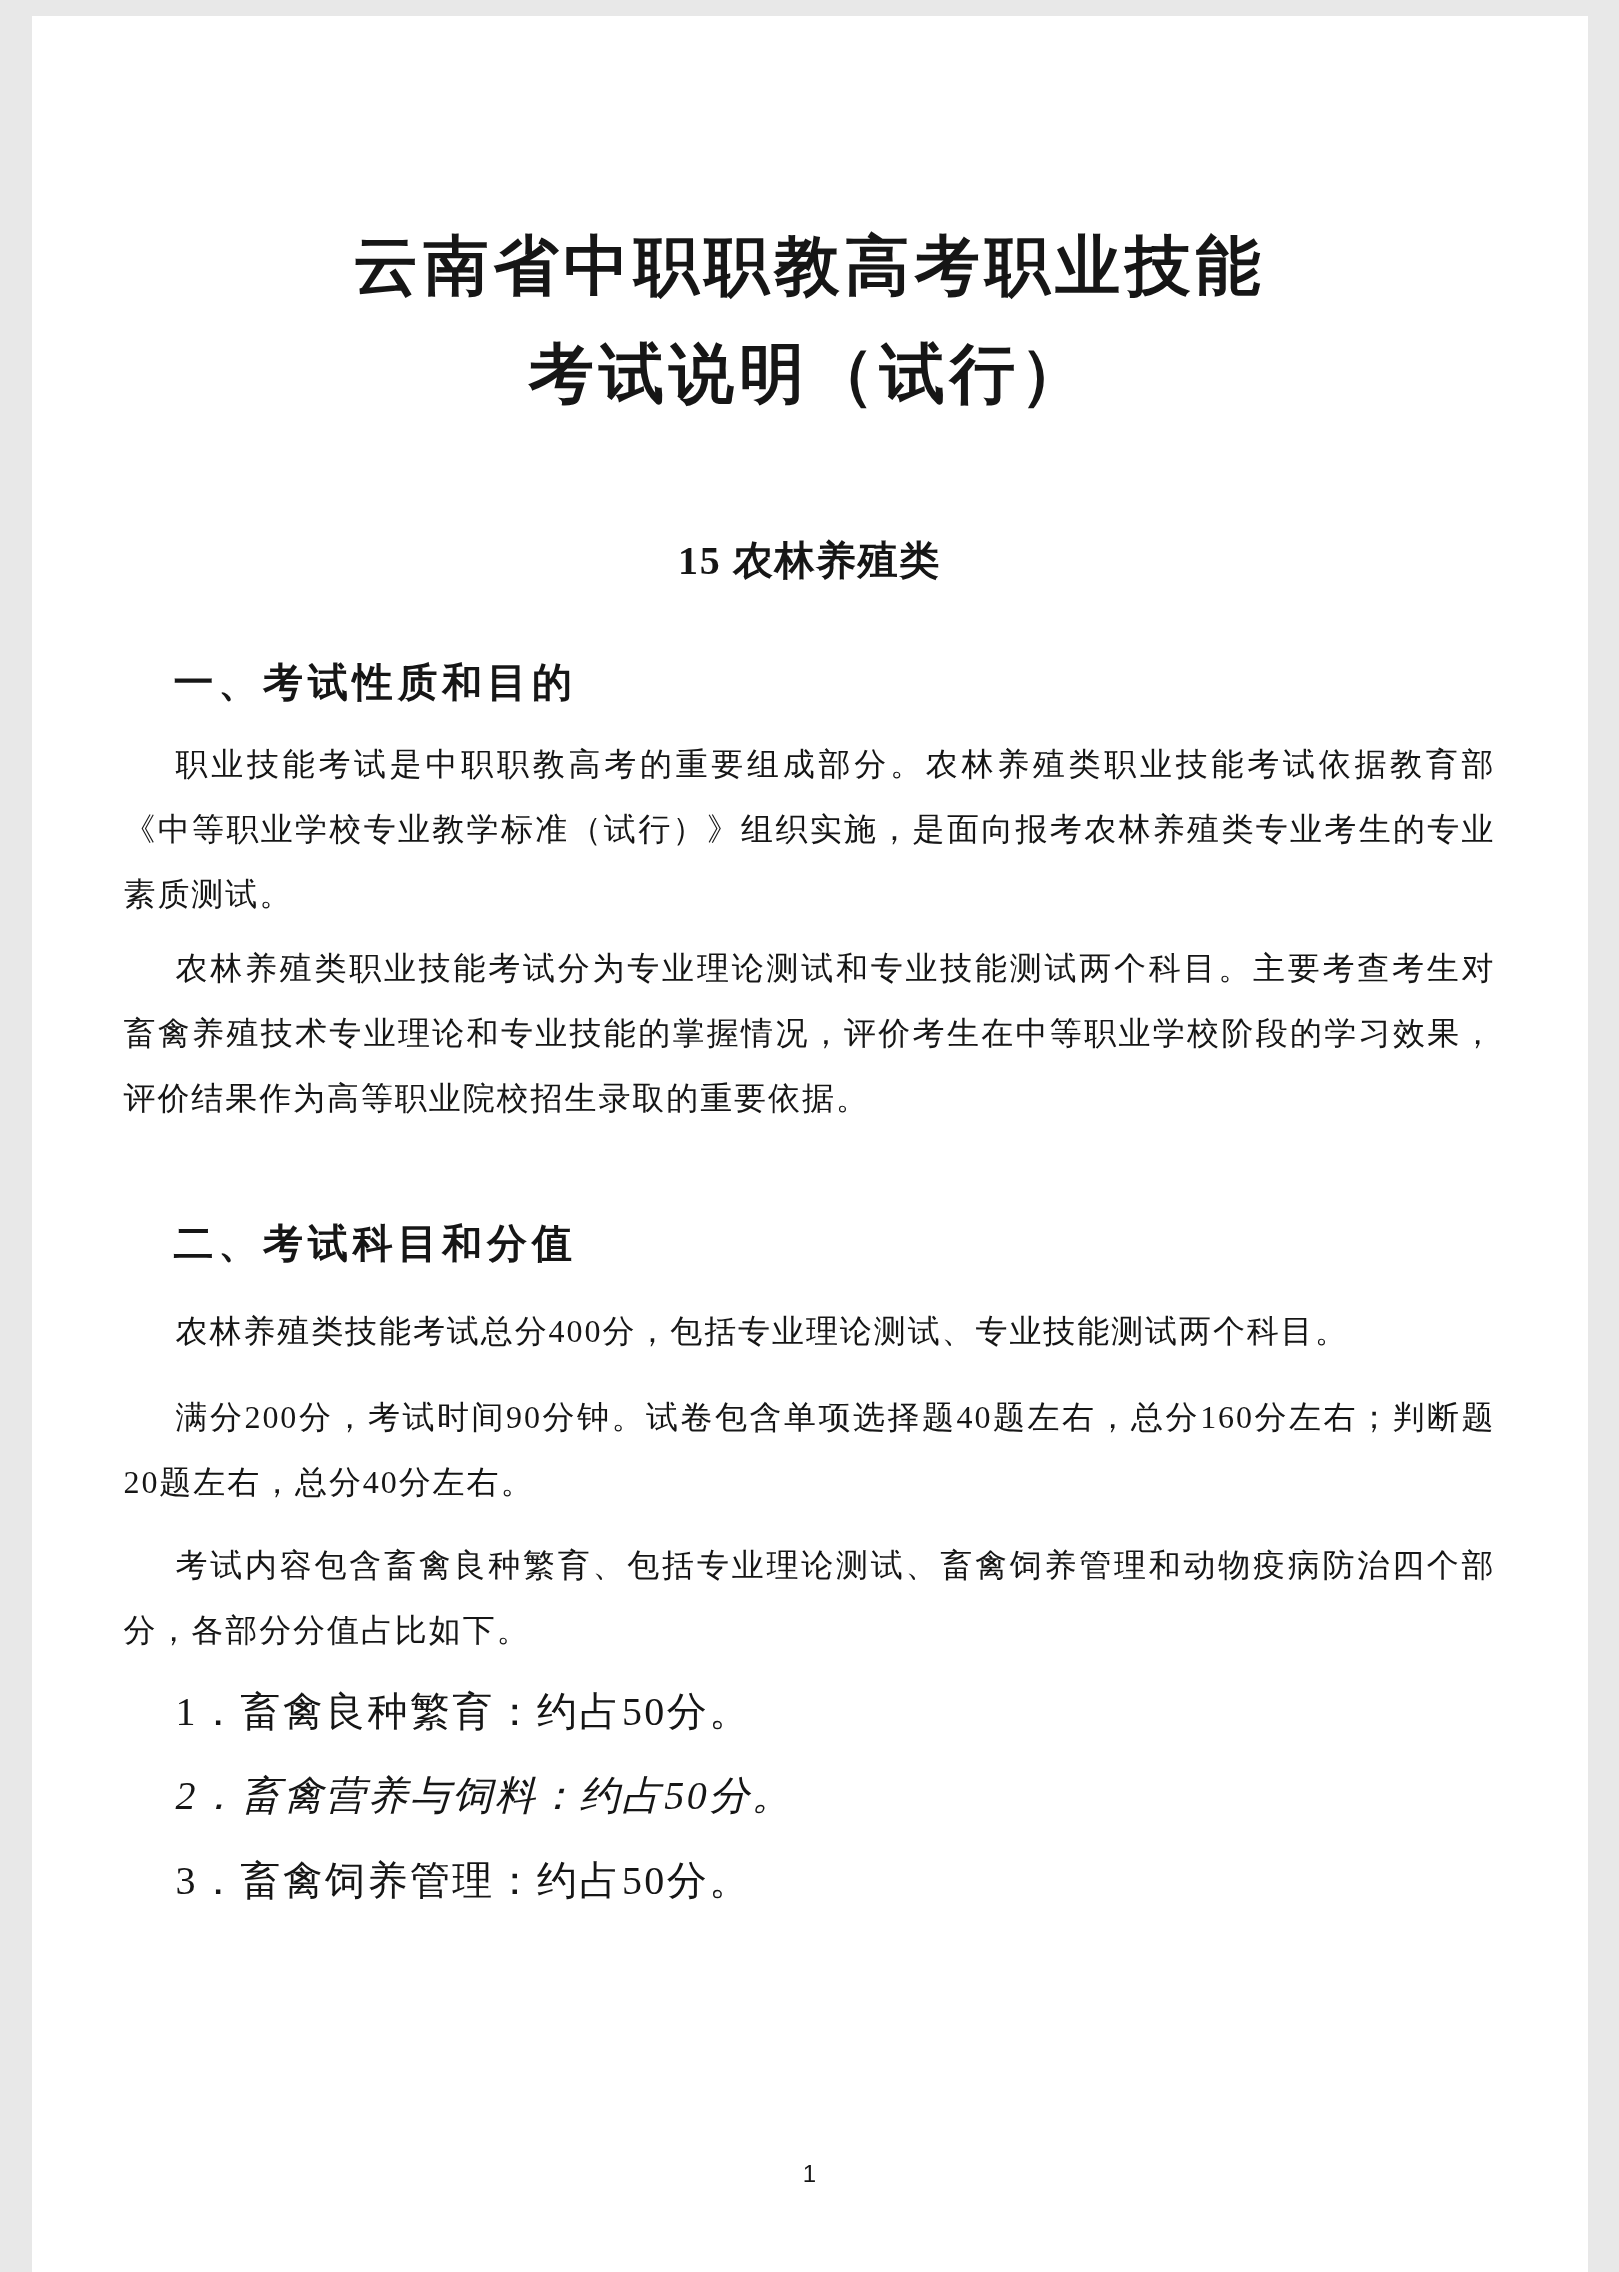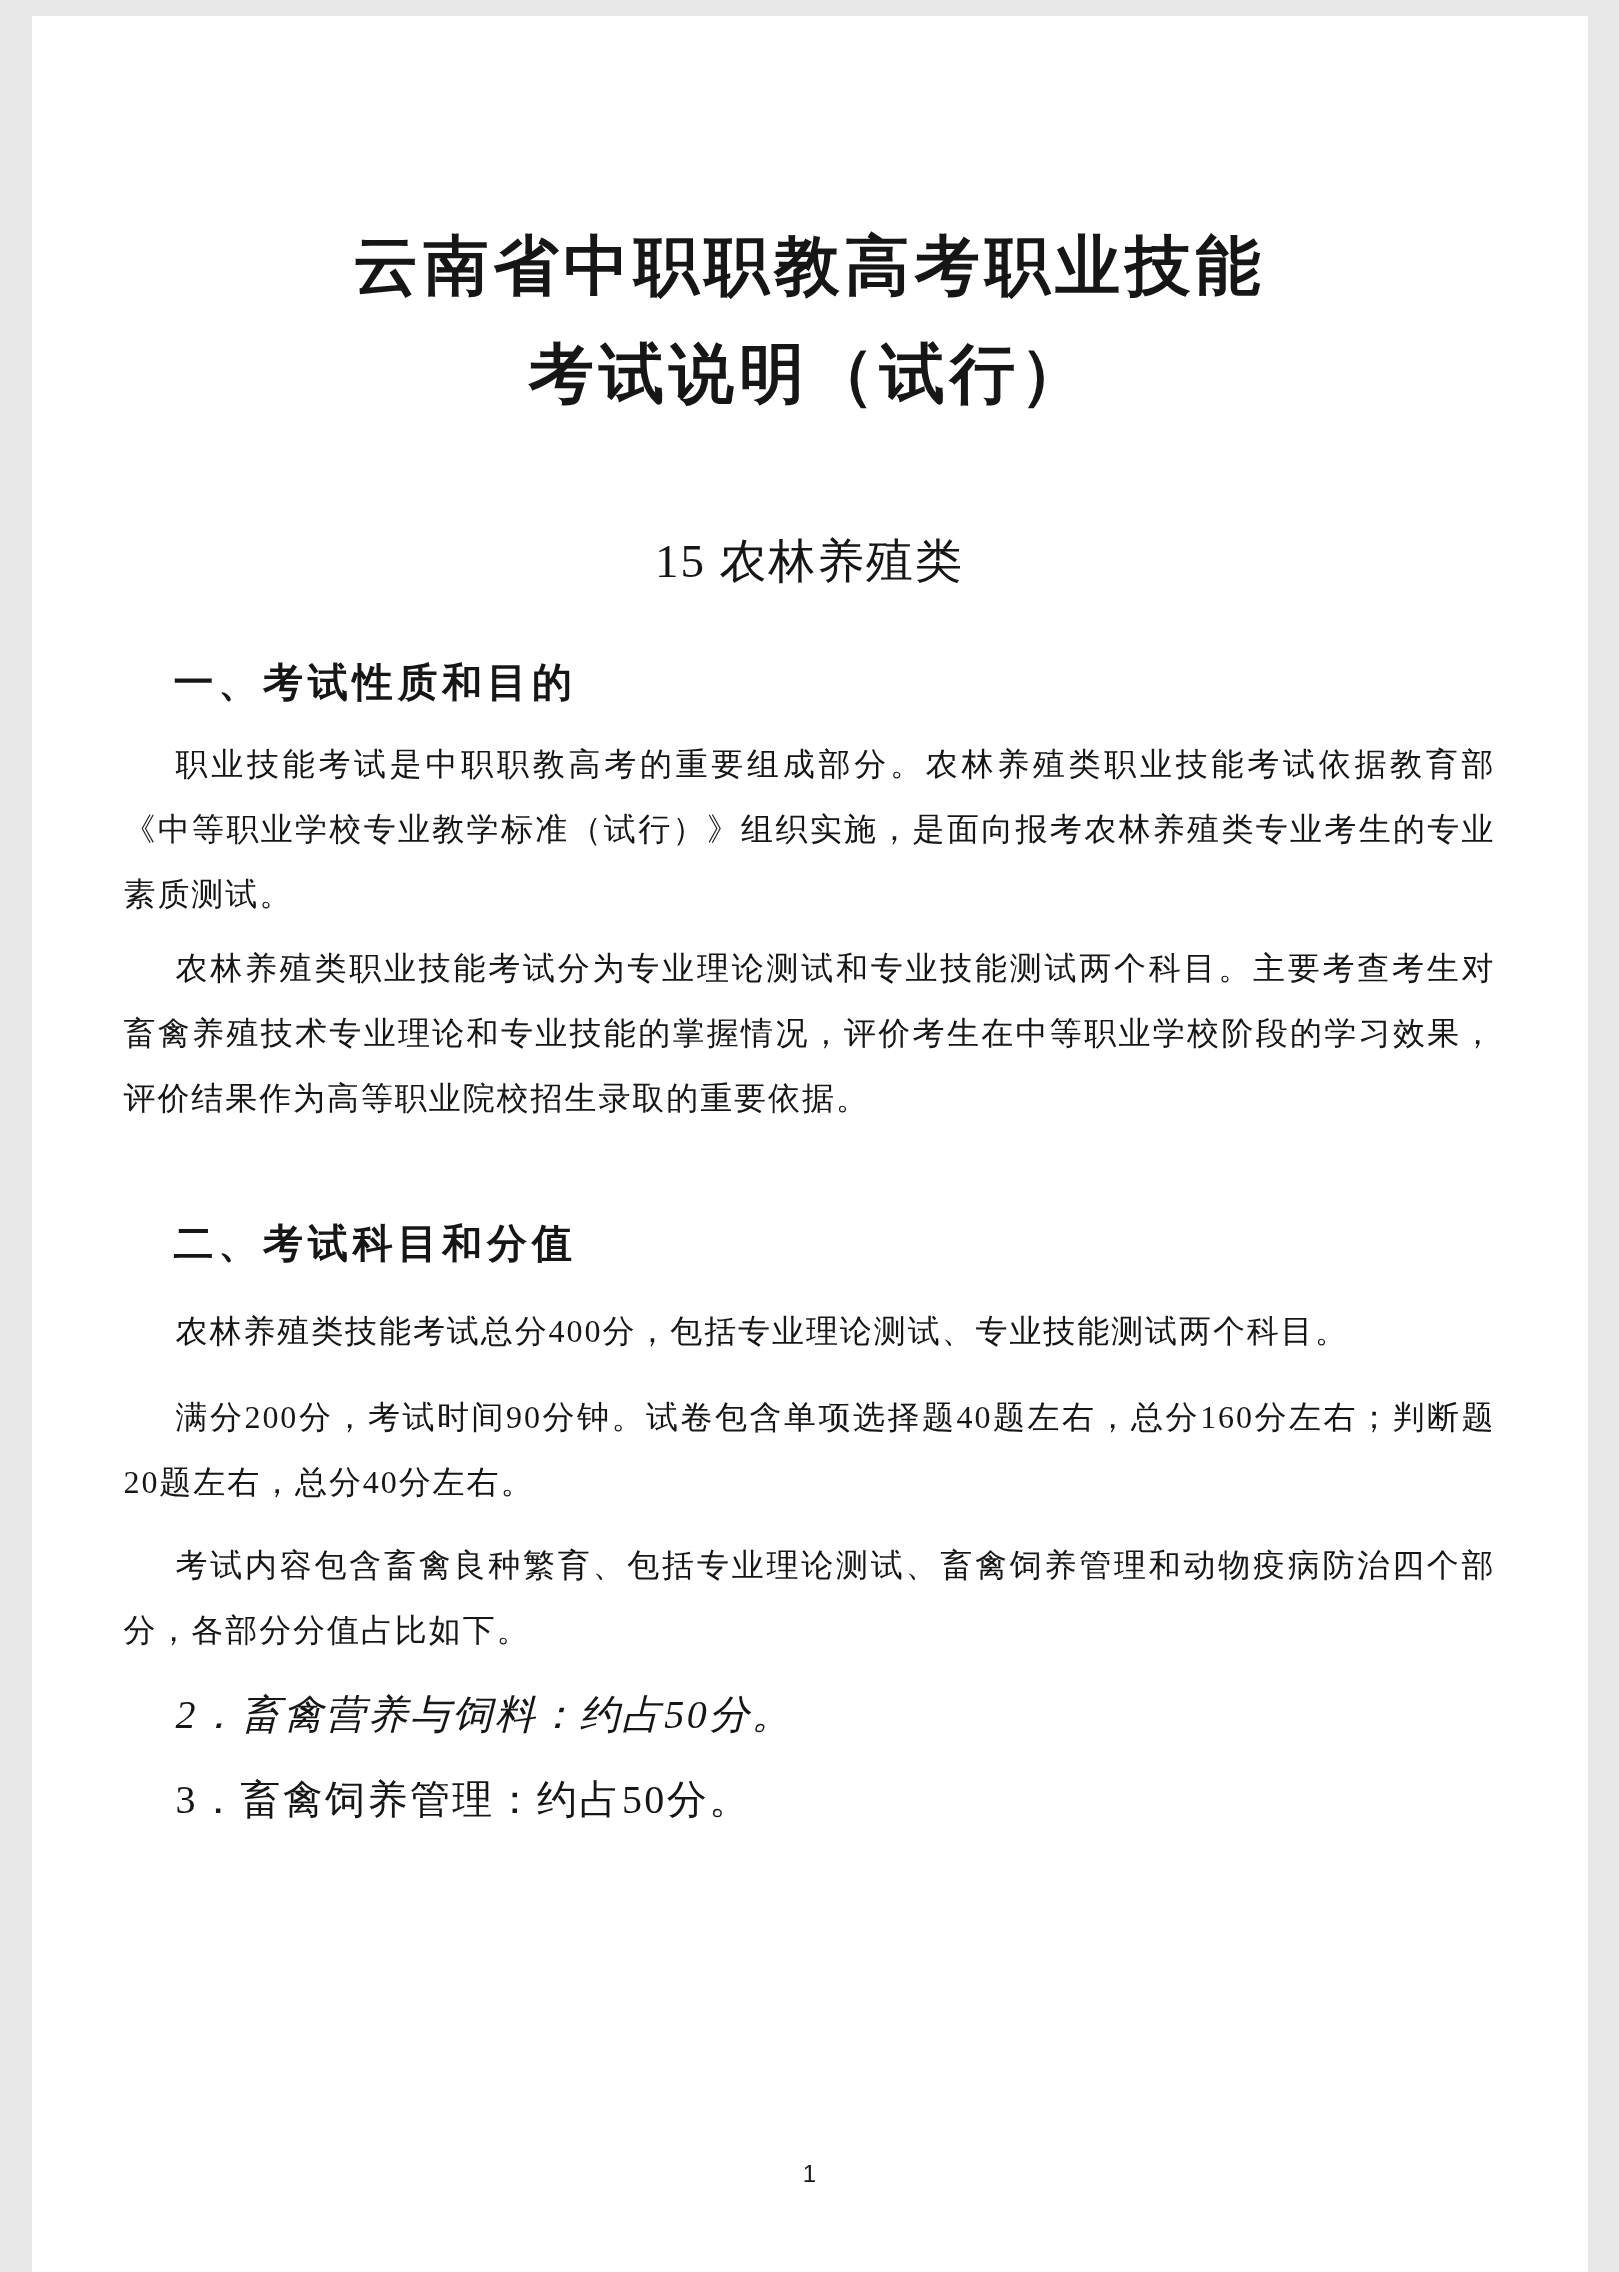--- a/index.html
+++ b/index.html
@@ -24,23 +24,23 @@
     text-align: center;
     font-size: 65px;
     line-height: 108px;
     font-weight: bold;
     letter-spacing: 0.08em;
   }
   .title-line { display: block; }
   .doc-subtitle {
     margin: 96px 0 0 0;
     text-align: center;
-    font-size: 47px;
+    font-size: 40px;
     line-height: 74px;
-    font-weight: normal;
+    font-weight: bold;
     letter-spacing: 0.04em;
   }
   .section-heading {
     margin: 0;
     font-family: "Liberation Sans", "DejaVu Sans", sans-serif;
     font-weight: bold;
     font-size: 40px;
     line-height: 62px;
     text-indent: 50px;
     letter-spacing: 0.12em;
@@ -111,20 +111,21 @@
 
   <h3 class="section-heading" id="heading-2">二、考试科目和分值</h3>
 
   <p class="para" id="para-3">农林养殖类技能考试总分400分，包括专业理论测试、专业技能测试两个科目。</p>
 
 
   <p class="para" id="para-4">满分200分，考试时间90分钟。试卷包含单项选择题40题左右，总分160分左右；判断题20题左右，总分40分左右。</p>
 
   <p class="para" id="para-5">考试内容包含畜禽良种繁育、包括专业理论测试、畜禽饲养管理和动物疫病防治四个部分，各部分分值占比如下。</p>
 
+  <p class="score-item" id="item-1">1．畜禽良种繁育：约占50分。</p>
 
   <p class="score-item" id="item-2">2．畜禽营养与饲料：约占50分。</p>
 
   <p class="score-item" id="item-3">3．畜禽饲养管理：约占50分。</p>
 
   <div class="page-number">1</div>
 
 </div>
 
 

